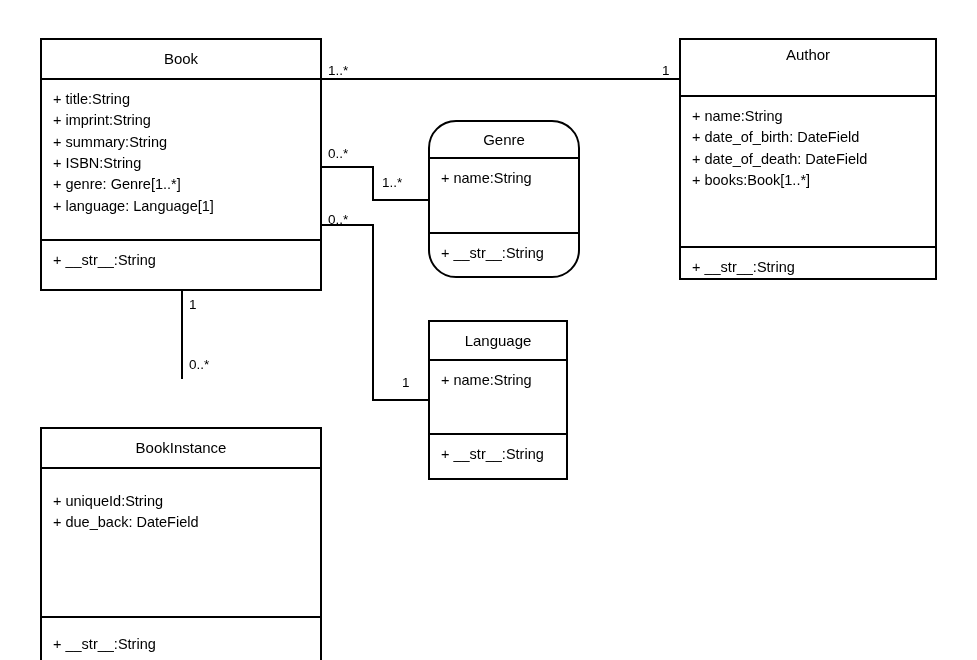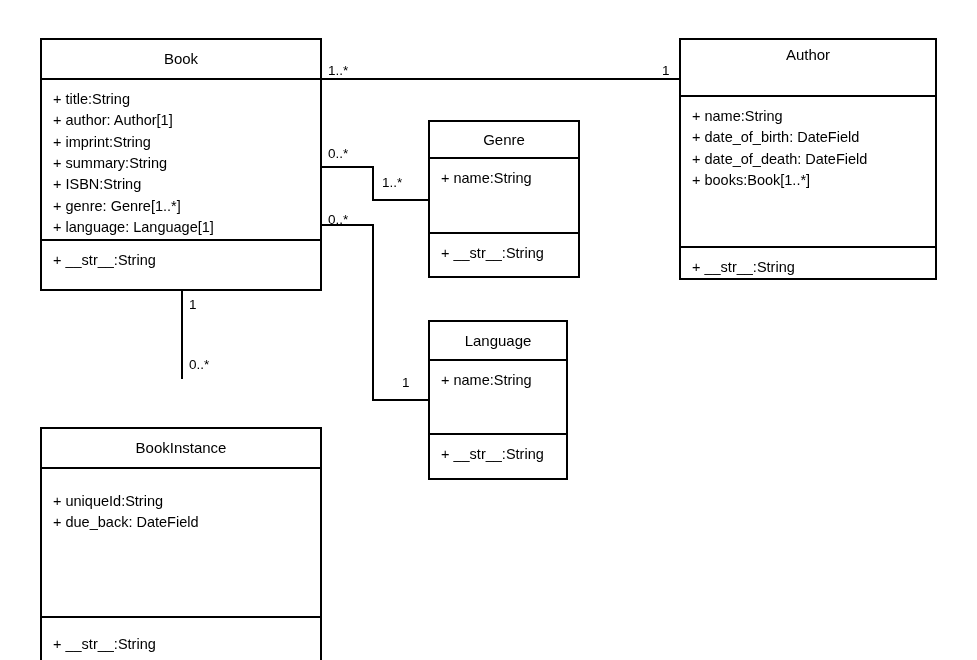--- a/index.html
+++ b/index.html
@@ -76,21 +76,20 @@
 
     <path d="M 322 225 L 373 225 L 373 400 L 428 400" fill="none" stroke="#000000" stroke-width="2"></path>
 
     <path d="M 182 291 L 182 379" fill="none" stroke="#000000" stroke-width="2"></path>
   </svg>
 
   <div class="uml-class" style="left:40px; top:38px; width:282px; height:253px;">
     <div class="class-name" style="height:38px;">Book</div>
     <div class="compartment" style="height:144px;">
       <div class="member">+ title:String</div>
-      <div class="member">+ author: Author[1]</div>
       <div class="member">+ imprint:String</div>
       <div class="member">+ summary:String</div>
       <div class="member">+ ISBN:String</div>
       <div class="member">+ genre: Genre[1..*]</div>
       <div class="member">+ language: Language[1]</div>
     </div>
     <div class="compartment">
       <div class="member">+ __str__:String</div>
     </div>
   </div>
@@ -101,21 +100,21 @@
       <div class="member">+ name:String</div>
       <div class="member">+ date_of_birth: DateField</div>
       <div class="member">+ date_of_death: DateField</div>
       <div class="member">+ books:Book[1..*]</div>
     </div>
     <div class="compartment">
       <div class="member">+ __str__:String</div>
     </div>
   </div>
 
-  <div class="uml-class" style="left:428px; top:120px; width:152px; height:158px;">
+  <div class="uml-class" style="left:428px; top:120px; width:152px; height:158px;border-radius:28px;">
     <div class="class-name" style="height:35px;">Genre</div>
     <div class="compartment" style="height:63px;">
       <div class="member">+ name:String</div>
     </div>
     <div class="compartment">
       <div class="member">+ __str__:String</div>
     </div>
   </div>
 
   <div class="uml-class" style="left:428px; top:320px; width:140px; height:160px;">

